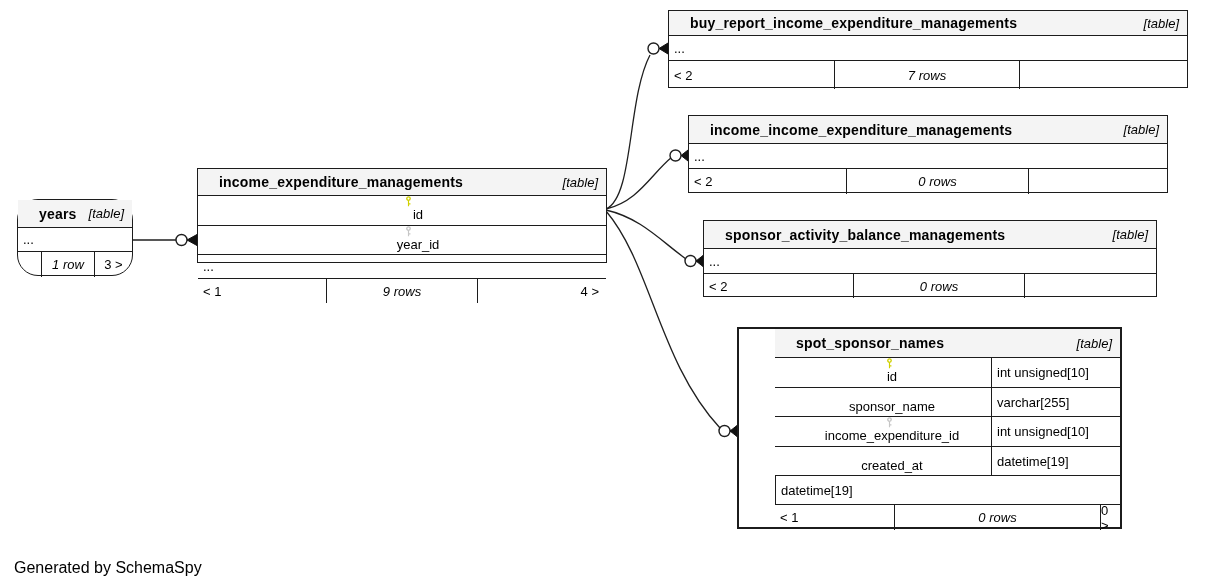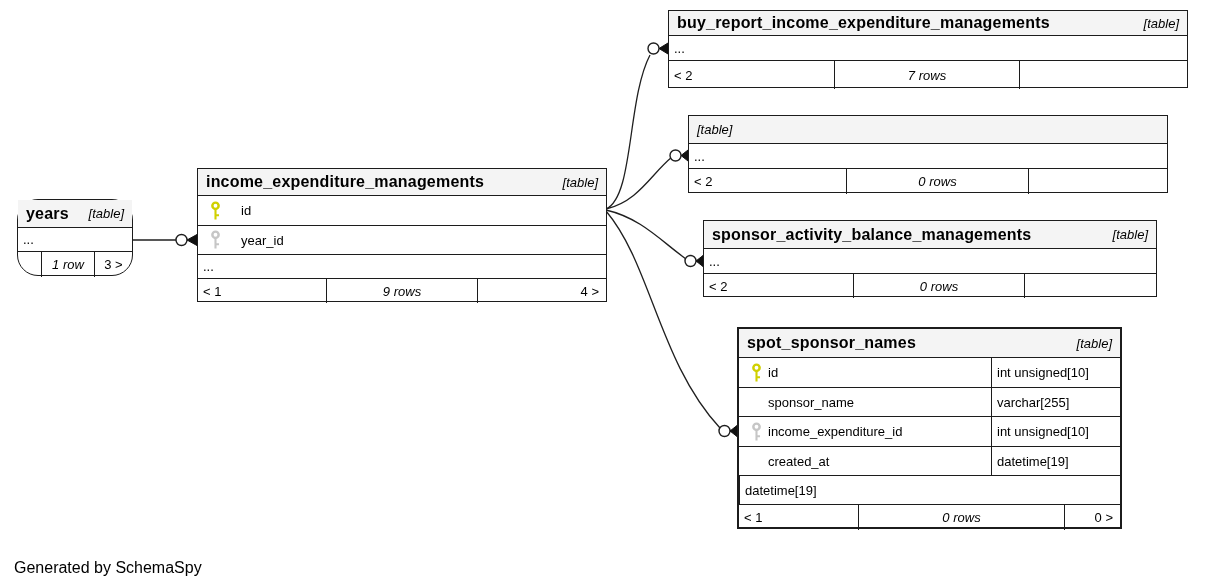--- a/index.html
+++ b/index.html
@@ -11,23 +11,23 @@
   }
   #edges{position:absolute;left:0;top:0;width:1207px;height:587px;pointer-events:none;}
   #edges path,#edges line{fill:none;stroke:#1f1f1f;stroke-width:1.3px;}
   #edges circle{fill:#ffffff;stroke:#1f1f1f;stroke-width:1.4px;}
   #edges polygon{fill:#111;stroke:#111;}
 
   .tbl{position:absolute;background:#fff;border:1.5px solid #1c1c1c;font-size:13px;}
   .tbl.emph{border-width:2.5px;}
   .hdr{display:flex;justify-content:space-between;align-items:center;
        background:#f4f4f4;border-bottom:1.3px solid #1c1c1c;padding:0 8px;}
-  .hdr .nm{font-weight:bold;font-size:16px;letter-spacing:.2px;}
+  .hdr .nm{font-weight:bold;font-size:14px;letter-spacing:.2px;margin-left:13px;}
   .hdr .tag{font-size:13px;font-style:italic;}
-  .crow{display:flex;align-items:center;border-bottom:1.3px solid #1c1c1c;padding-left:12px;}
+  .crow{display:flex;align-items:center;border-bottom:1.3px solid #1c1c1c;padding-left:12px;flex-direction:column;}
   .keyicon{width:11px;height:20px;flex:0 0 11px;}
   .keyspace{width:11px;flex:0 0 11px;}
   .pk{stroke:#d0d000;}
   .fk{stroke:#c6c6c6;}
   .ell{display:flex;align-items:center;border-bottom:1.3px solid #1c1c1c;padding:0 5px;}
   .ftr{display:flex;align-items:stretch;}
   .ftr>div{display:flex;align-items:center;}
   .ftr>div+div{border-left:1.3px solid #1c1c1c;}
   .ftr .f-left{padding-left:5px;}
   .ftr .f-center{justify-content:center;font-style:italic;}
@@ -36,21 +36,21 @@
 
   
   #t-years{left:17px;top:199px;width:116px;height:77px;border-radius:21px;}
   #t-years .hdr{height:28px;}
   #t-years .ell{height:24px;}
   #t-years .ftr{height:25px;}
   #t-years .f-left{width:23px;}
   #t-years .f-center{width:53px;}
 
   
-  #t-iem{left:197px;top:168px;width:410px;height:134px;}
+  #t-iem{left:197px;top:168px;width:410px;height:95px;}
   #t-iem .hdr{height:27px;}
   #t-iem .crow{height:30px;}
   #t-iem .crow.r2{height:29px;}
   #t-iem .cname{margin-left:20px;}
   #t-iem .ell{height:24px;}
   #t-iem .ftr{height:24px;}
   #t-iem .f-left{width:128px;}
   #t-iem .f-center{width:151px;}
 
   
@@ -71,21 +71,21 @@
 
   
   #t-spa{left:703px;top:220px;width:454px;height:77px;}
   #t-spa .hdr{height:28px;}
   #t-spa .ell{height:25px;}
   #t-spa .ftr{height:24px;}
   #t-spa .f-left{width:149px;}
   #t-spa .f-center{width:171px;}
 
   
-  #t-spot{left:737px;top:327px;width:385px;height:202px;}
+  #t-spot{left:737px;top:327px;width:385px;height:202px;padding-left:36px;}
   #t-spot .hdr{height:29px;}
   #t-spot .srow{display:flex;border-bottom:1.3px solid #1c1c1c;height:30px;}
   #t-spot .srow.h29{height:29px;}
   #t-spot .srow .crow{flex:1;border-bottom:none;height:100%;}
   #t-spot .cname{margin-left:6px;}
   #t-spot .ctype{width:129px;border-left:1.3px solid #1c1c1c;display:flex;align-items:center;padding:0 5px;text-align:center;}
   #t-spot .ftr{height:25px;}
   #t-spot .f-left{width:119px;}
   #t-spot .f-center{width:206px;}
 
@@ -172,20 +172,21 @@
     <div class="ell">...</div>
     <div class="ftr">
       <div class="f-left">&lt; 2</div>
       <div class="f-center">7 rows</div>
       <div class="f-right"></div>
     </div>
   </div>
 
   <div class="tbl" id="t-inc">
     <div class="hdr">
+      <span class="nm">income_income_expenditure_managements</span>
       <span class="tag">[table]</span>
     </div>
     <div class="ell">...</div>
     <div class="ftr">
       <div class="f-left">&lt; 2</div>
       <div class="f-center">0 rows</div>
       <div class="f-right"></div>
     </div>
   </div>
 

